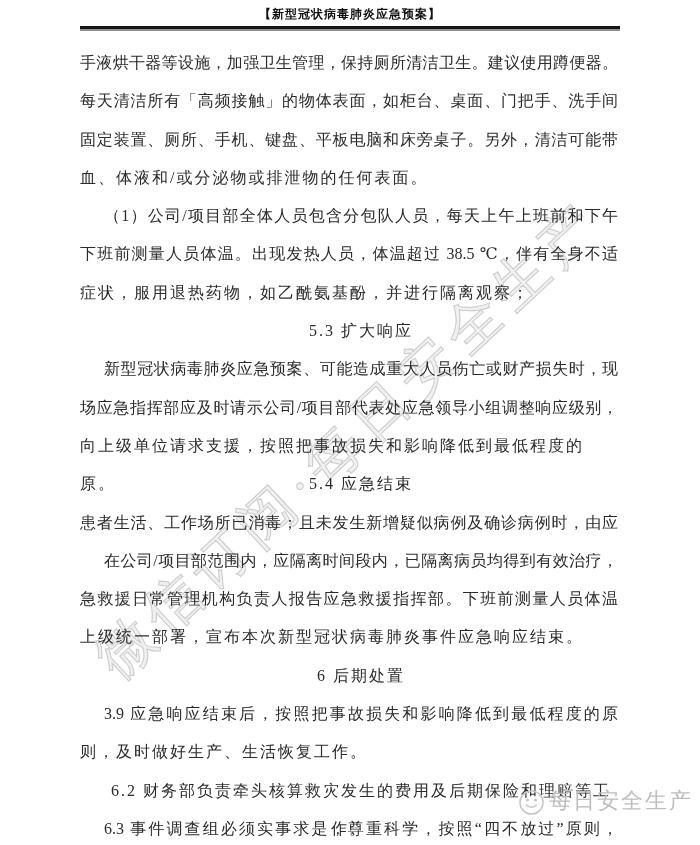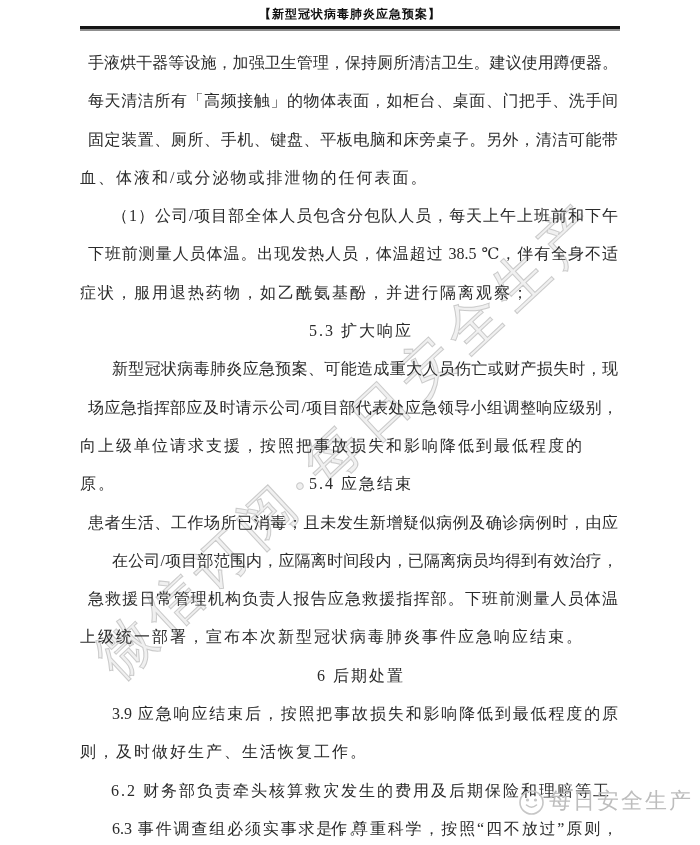--- a/index.html
+++ b/index.html
@@ -33,21 +33,20 @@
     height:38.3px;
     line-height:38.3px;
     font-size:16px;
     color:#2b2b2b;
     letter-spacing:2px;
   }
   .line.full{
     text-align:justify;
     text-align-last:justify;
     letter-spacing:0;
-    margin-left:8px;
   }
   .line.ind{text-indent:24px;text-align:center;}
   
   .wm-diag{
     position:absolute;
     left:350px;top:440px;
     transform:translate(-50%,-50%) rotate(-43deg);
     white-space:nowrap;
     font-size:56px;
     letter-spacing:8px;

